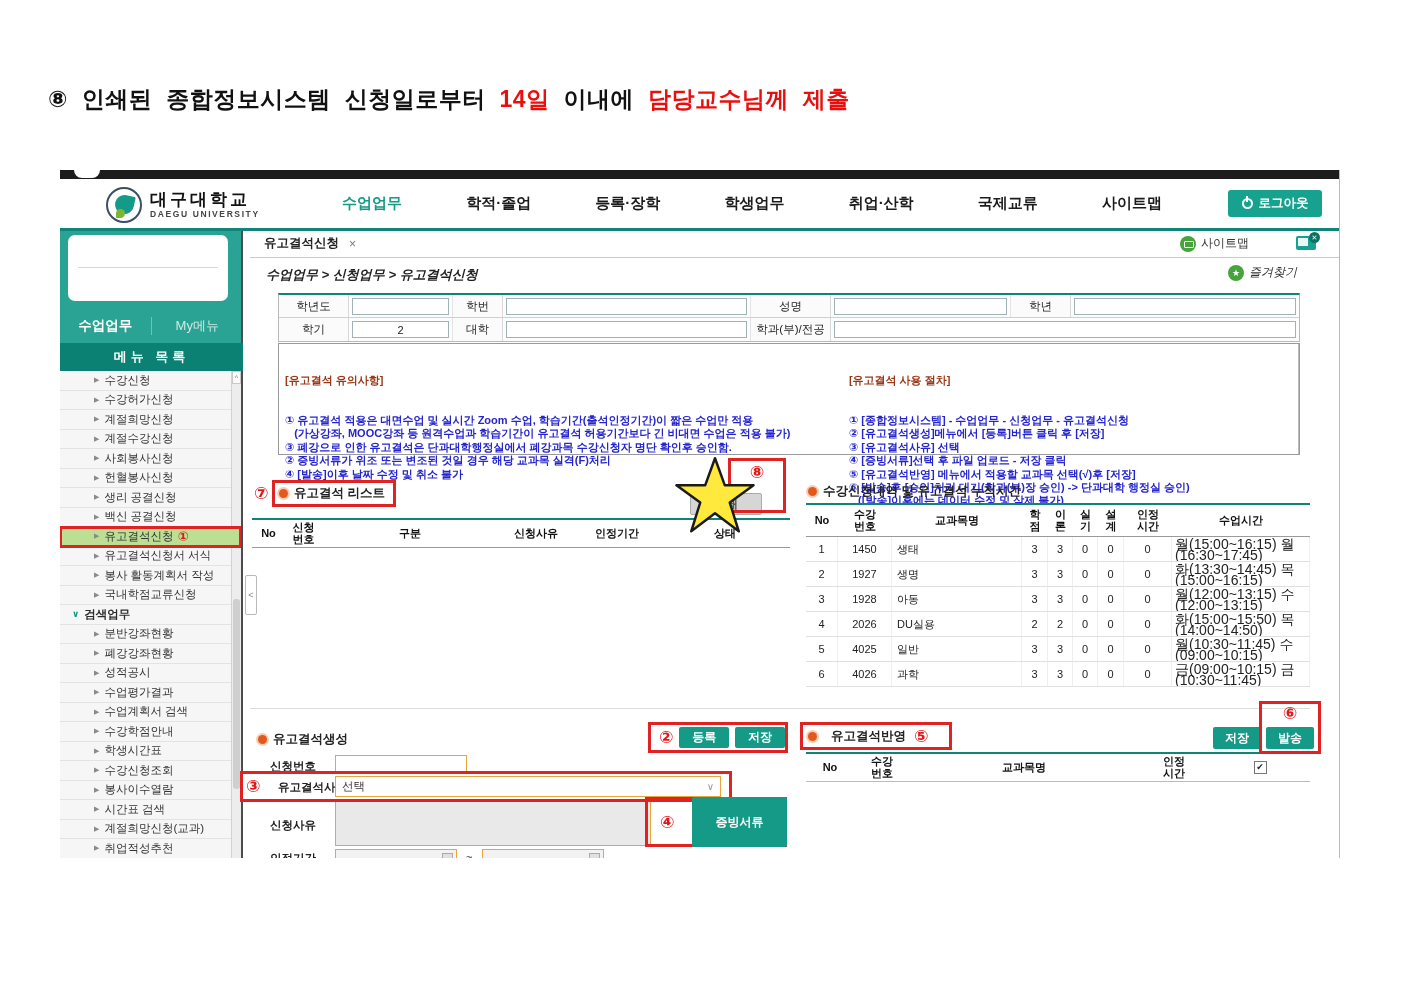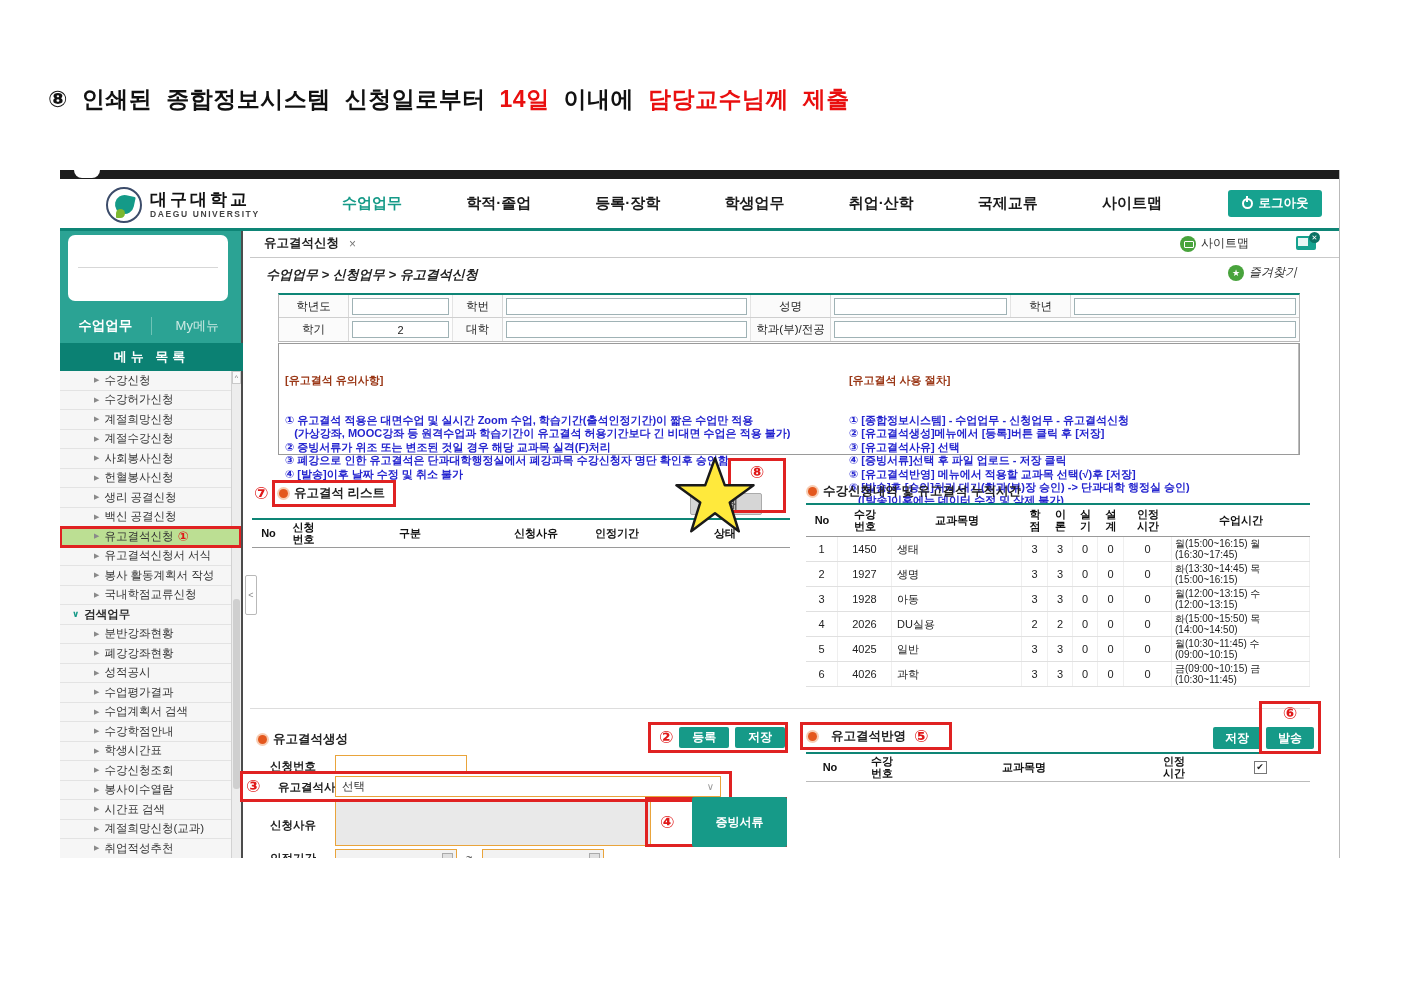--- a/index.html
+++ b/index.html
@@ -149,21 +149,21 @@
   
   .coursetitle { position:absolute; left:558px; top:252px; }
   .ctbl { position:absolute; left:556px; top:272px; width:504px; border-top:2px solid #0e8576; background:#fff;}
   .ctbl-h { display:grid; grid-template-columns:32px 54px 130px 26px 25px 25px 26px 48px 1fr;
     height:32px; border-bottom:1px solid #9a9a9a; }
   .crow { display:grid; grid-template-columns:32px 54px 130px 26px 25px 25px 26px 48px 1fr;
     height:25px; border-bottom:1px solid #e0e0e0; }
   .ccell { font-size:11px; color:#222; display:flex; align-items:center; justify-content:center;
     border-right:1px solid #efefef; overflow:hidden; }
   .ccell.name { justify-content:flex-start; padding-left:5px; }
-  .ccell.time { justify-content:flex-start; padding-left:3px; font-size:10px; line-height:10.5px;
+  .ccell.time { justify-content:flex-start; padding-left:3px; font-size:14px; line-height:10.5px;
     white-space:normal; display:block; padding-top:2px; }
 
   .secline { position:absolute; left:0; top:477px; width:1060px; height:1px; background:#ddd; }
 
   
   .createtitle { position:absolute; left:8px; top:500px; }
   .num2box { left:398px; top:491px; width:140px; height:31px; display:flex; align-items:center;
     gap:6px; padding-left:8px; }
   .num2box .tealbtn { width:50px; height:21px; }
   .frm-label { position:absolute; font-size:11.5px; color:#222; font-weight:bold; }
@@ -453,21 +453,21 @@
         <div class="ilabel" style="width:80px">학과(부)/전공</div>
         <div class="icell" style="flex:1">
             <div class="ibox"></div>
           </div>
       </div>
     </div>
 
     <div class="noticebox">
       <div class="ncol left">
         <div class="ntitle">[유고결석 유의사항]</div>
-        <div><div class="nline">① 유고결석 적용은 대면수업 및 실시간 Zoom 수업, 학습기간(출석인정기간)이 짧은 수업만 적용</div><div class="nline">   (가상강좌, MOOC강좌 등 원격수업과 학습기간이 유고결석 허용기간보다 긴 비대면 수업은 적용 불가)</div><div class="nline">② 증빙서류가 위조 또는 변조된 것일 경우 해당 교과목 실격(F)처리</div><div class="nline">③ 폐강으로 인한 유고결석은 단과대학행정실에서 폐강과목 수강신청자 명단 확인후 승인함.</div><div class="nline">④ [발송]이후 날짜 수정 및 취소 불가</div></div>
+        <div><div class="nline">① 유고결석 적용은 대면수업 및 실시간 Zoom 수업, 학습기간(출석인정기간)이 짧은 수업만 적용</div><div class="nline">   (가상강좌, MOOC강좌 등 원격수업과 학습기간이 유고결석 허용기간보다 긴 비대면 수업은 적용 불가)</div><div class="nline">③ 폐강으로 인한 유고결석은 단과대학행정실에서 폐강과목 수강신청자 명단 확인후 승인함.</div><div class="nline">② 증빙서류가 위조 또는 변조된 것일 경우 해당 교과목 실격(F)처리</div><div class="nline">④ [발송]이후 날짜 수정 및 취소 불가</div></div>
       </div>
       <div class="ncol right">
         <div class="ntitle">[유고결석 사용 절차]</div>
         <div><div class="nline">① [종합정보시스템] - 수업업무 - 신청업무 - 유고결석신청</div><div class="nline">② [유고결석생성]메뉴에서 [등록]버튼 클릭 후 [저장]</div><div class="nline">③ [유고결석사유] 선택</div><div class="nline">④ [증빙서류]선택 후 파일 업로드 - 저장 클릭</div><div class="nline">⑤ [유고결석반영] 메뉴에서 적용할 교과목 선택(√)후 [저장]</div><div class="nline">⑥ [발송]후 [승인]처리 대기(학과(부)장 승인) -&gt; 단과대학 행정실 승인)</div><div class="nline">   ([발송]이후에는 데이터 수정 및 삭제 불가)</div><div class="nline">⑦ [승인]완료 후 [유고결석 리스트]에서 해당 항목 선택후 [인쇄] 클릭</div><div class="nline">⑧ 인쇄된 유고결석확인서를 신청일로부터 7일 이내에 증빙서류와 함께</div><div class="nline">   담당교수님께 제출</div></div>
       </div>
     </div>
 
     <div class="num7 rnum">⑦</div>
     <div class="redbox listtitlebox">
       <span class="bullet"></span>

